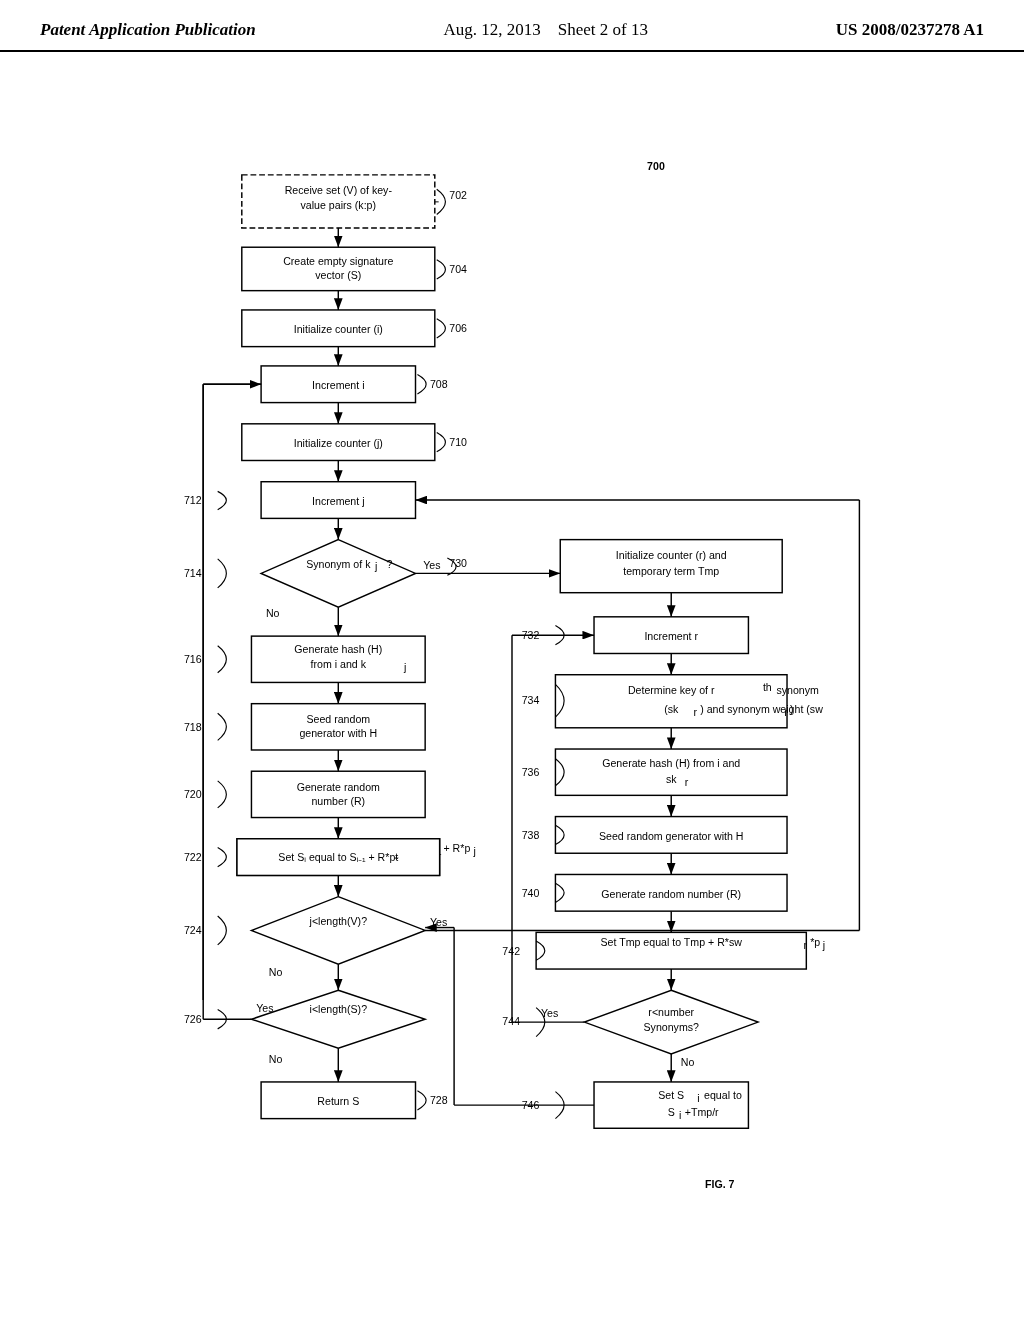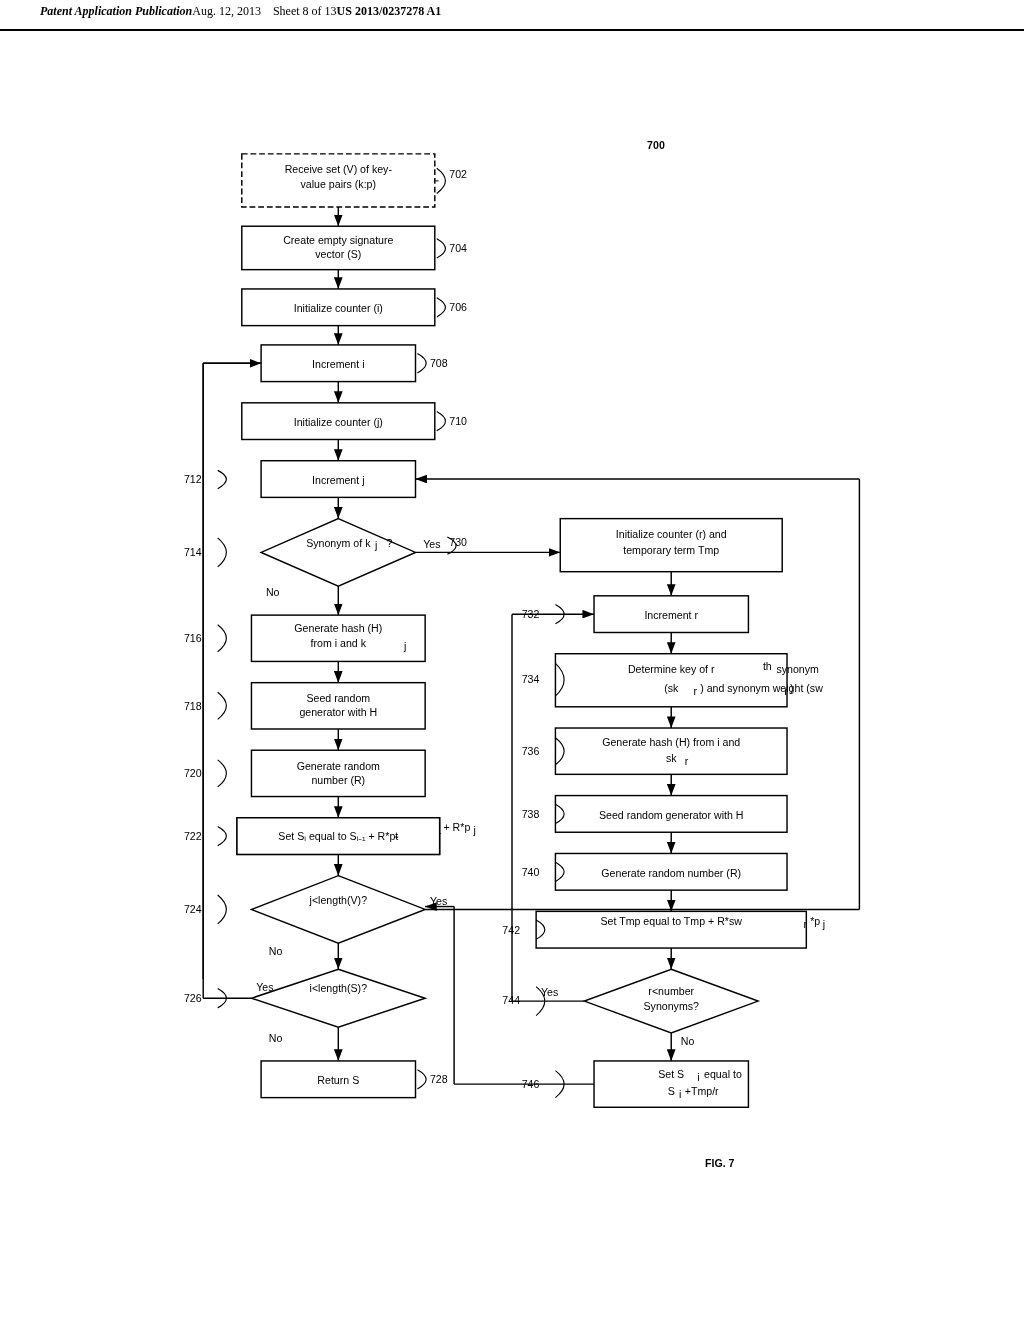--- a/index.html
+++ b/index.html
@@ -6,25 +6,25 @@
     body {
       background: #fff;
       font-family: 'Times New Roman', Times, serif;
       width: 1024px;
       min-height: 1320px;
       position: relative;
       overflow-x: hidden;
     }
     .header {
       display: flex;
-      justify-content: flex-start;
+      justify-content: space-between;
       align-items: center;
-      padding: 4px 40px 10px 40px;
+      padding: 20px 40px 10px 40px;
       border-bottom: 2px solid #000;
-      font-size: 12px;
+      font-size: 17px;
     }
     .header-left { font-style: italic; font-weight: bold; }
     .header-center { text-align: center; }
     .header-right { font-weight: bold; }
 
     .diagram-area {
       position: relative;
       width: 100%;
       height: 1230px;
       padding: 36px;
@@ -39,23 +39,23 @@
       font-family: Arial, sans-serif;
       font-size: 11px;
     }
   </style>
 </head>
 <body>
 
 <div class="header">
   <div class="header-left">Patent Application Publication</div>
   <div class="header-center">
-    <span>Aug. 12, 2013</span>&nbsp;&nbsp;&nbsp;&nbsp;<span>Sheet 8 of 13</span>
+    <span>Aug. 12, 2013</span>&nbsp;&nbsp;&nbsp;&nbsp;<span>Sheet 2 of 13</span>
   </div>
-  <div class="header-right">US 2013/0237278 A1</div>
+  <div class="header-right">US 2008/0237278 A1</div>
 </div>
 
 <div class="diagram-area">
   <svg class="flowchart" viewBox="0 0 960 1200" xmlns="http://www.w3.org/2000/svg">
 
     <defs>
       <marker id="arrowhead" markerWidth="8" markerHeight="6" refX="8" refY="3" orient="auto">
         <polygon points="0 0, 8 3, 0 6" fill="#000"></polygon>
       </marker>
     </defs>

